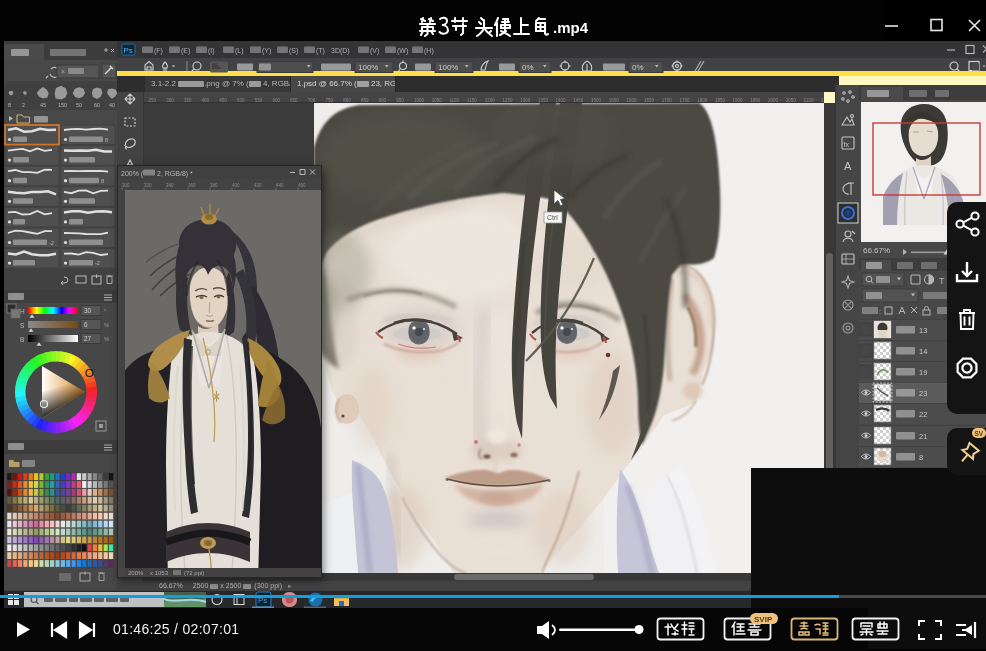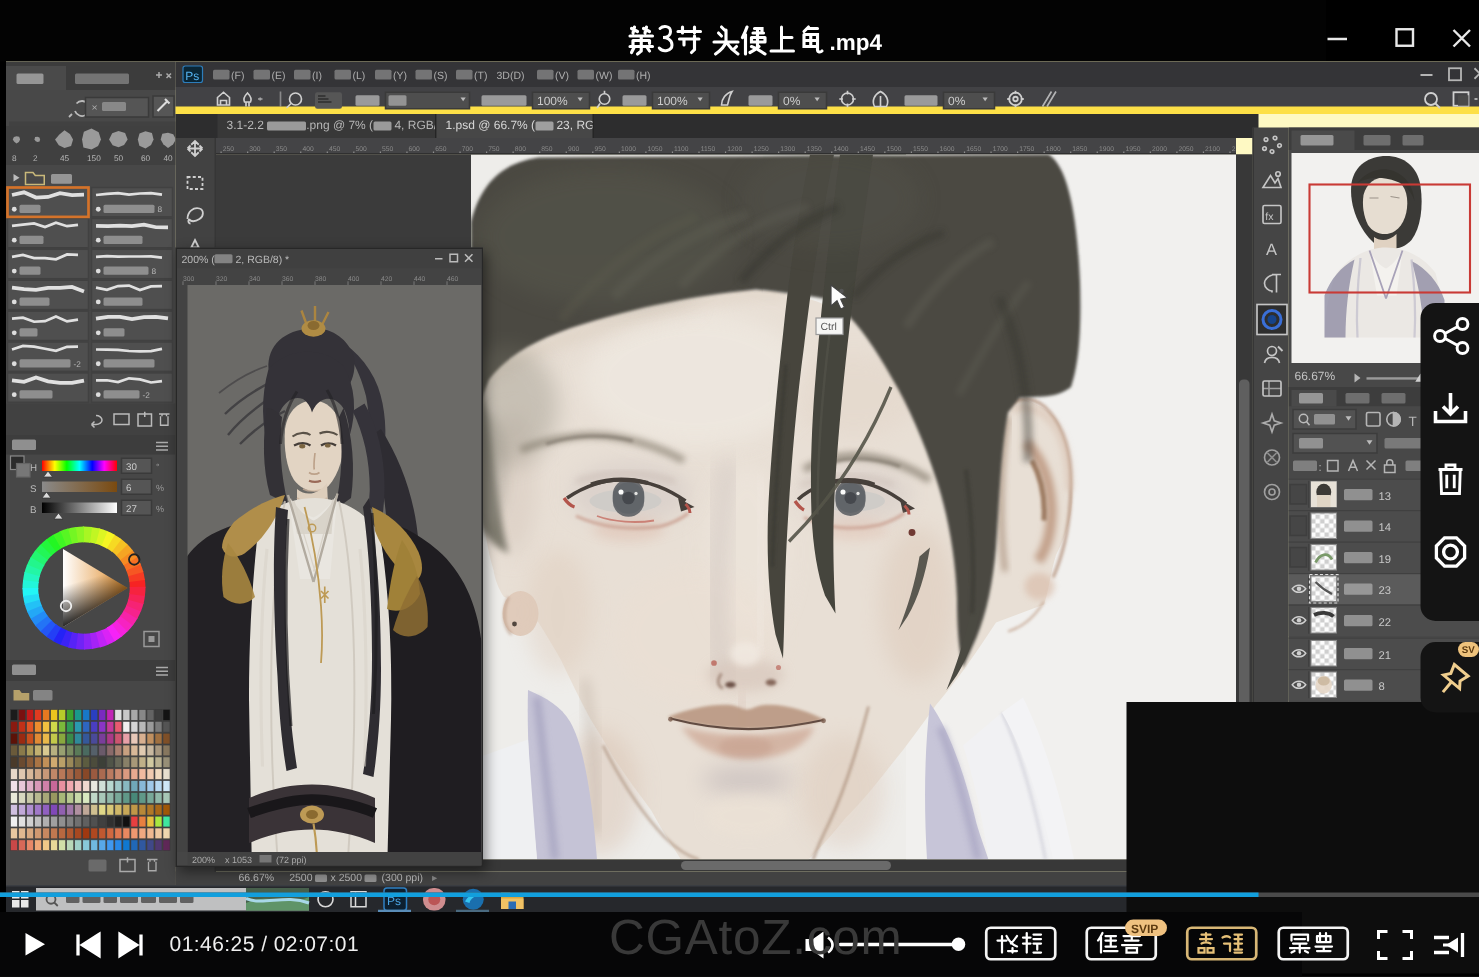--- a/index.html
+++ b/index.html
@@ -1527,15 +1527,14 @@
 <path d="M925,13 L919,13 L919,18 M935,13 L941,13 L941,18 M919,26 L919,31 L925,31 M941,26 L941,31 L935,31"></path>
 <path d="M956,17 L966,17 M956,27 L966,27 M975,14 L975,30" stroke-width="2.2"></path>
           <path d="M962,22 L972,22" stroke-width="2"></path>
           <path d="M972,17 L972,27 L964,22 Z" fill="#fff" stroke="none"></path>
 </g>
 <g transform="translate(750,5)">
           <rect width="28" height="11" rx="5.5" fill="#efc180"></rect>
           <text x="4" y="9" font-size="8" font-weight="bold" fill="#5c3a10" font-family="Liberation Sans">SVIP</text>
         </g>
 </svg></div>
-  <div class="abs" id="wm">CGAtoZ.com</div>
   <div class="abs" id="time">01:46:25 / 02:07:01</div>
 </div>
 
 </body></html>

